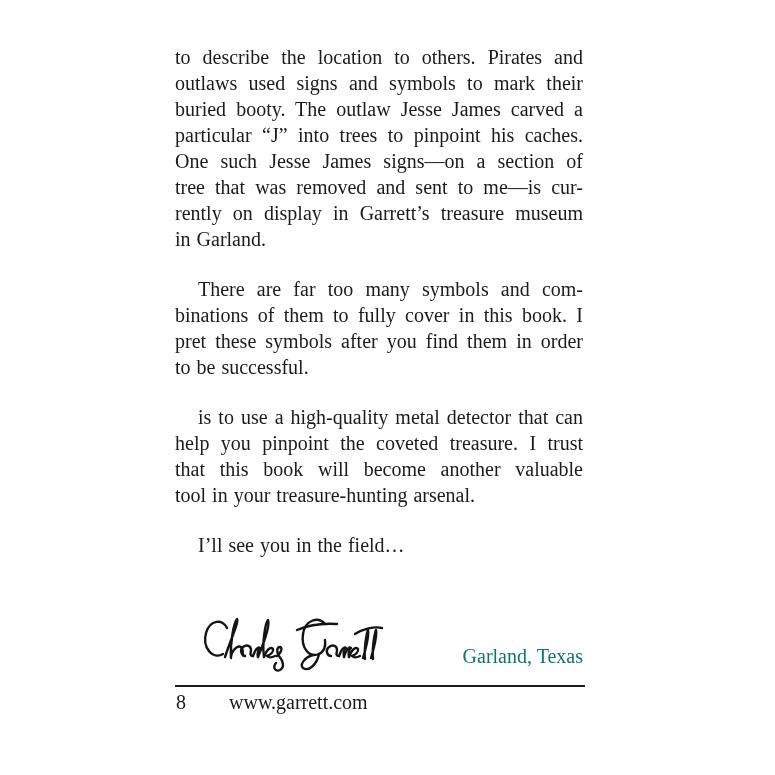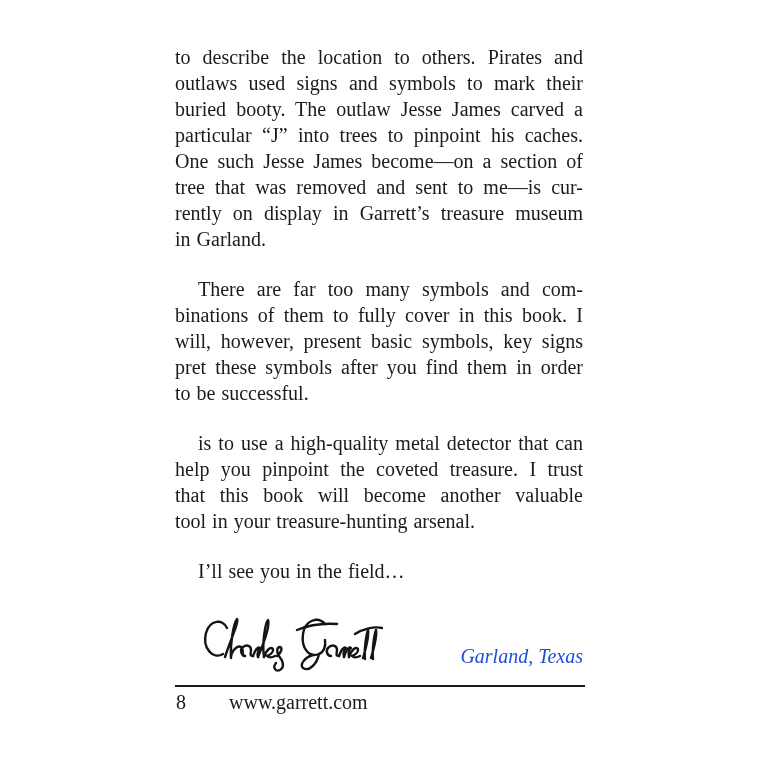--- a/index.html
+++ b/index.html
@@ -58,22 +58,21 @@
     stroke-linejoin: round;
   }
   .sig-location {
     position: absolute;
     left: 440px;
     top: 644px;
     width: 143px;
     text-align: right;
     font-size: 20px;
     line-height: 24px;
-    color: #1d4ed8;
-    font-style: italic;
+    color: #0f766e;
   }
   .footer-rule {
     position: absolute;
     left: 175px;
     top: 685px;
     width: 410px;
     height: 2px;
     background: #1a1a1a;
   }
   .footer-pagenum {
@@ -96,29 +95,28 @@
 <body>
 
 <div class="page">
 
   <div class="body-text">
       <div class="paragraph">
         <div class="line">to describe the location to others. Pirates and</div>
         <div class="line">outlaws used signs and symbols to mark their</div>
         <div class="line">buried booty. The outlaw Jesse James carved a</div>
         <div class="line">particular “J” into trees to pinpoint his caches.</div>
-        <div class="line">One such Jesse James become—on a section of</div>
+        <div class="line">One such Jesse James signs—on a section of</div>
         <div class="line">tree that was removed and sent to me—is cur-</div>
         <div class="line">rently on display in Garrett’s treasure museum</div>
         <div class="line last">in Garland.</div>
       </div>
       <div class="paragraph indent">
         <div class="line">There are far too many symbols and com-</div>
         <div class="line">binations of them to fully cover in this book. I</div>
-        <div class="line">will, however, present basic symbols, key signs</div>
         <div class="line">pret these symbols after you find them in order</div>
         <div class="line last">to be successful.</div>
       </div>
       <div class="paragraph indent">
         <div class="line">is to use a high-quality metal detector that can</div>
         <div class="line">help you pinpoint the coveted treasure. I trust</div>
         <div class="line">that this book will become another valuable</div>
         <div class="line last">tool in your treasure-hunting arsenal.</div>
       </div>
       <div class="paragraph indent">

